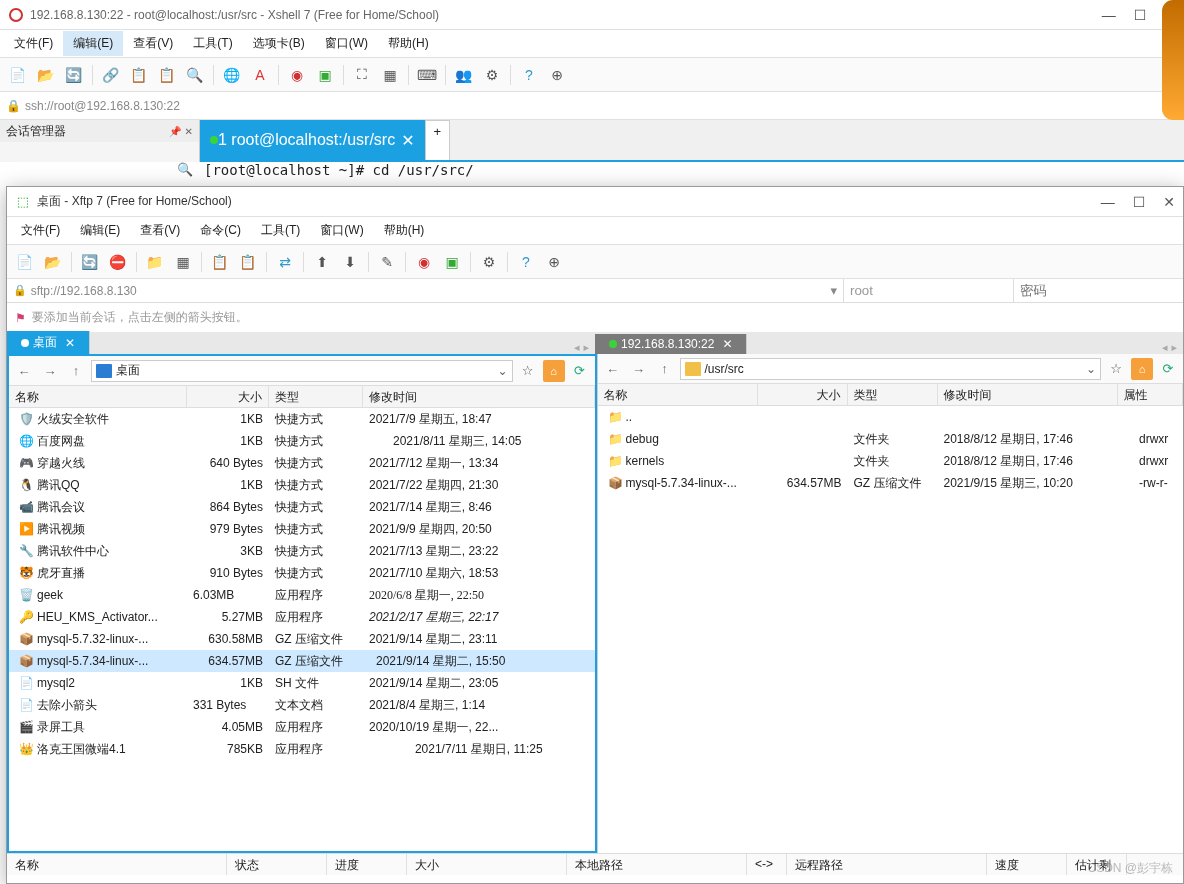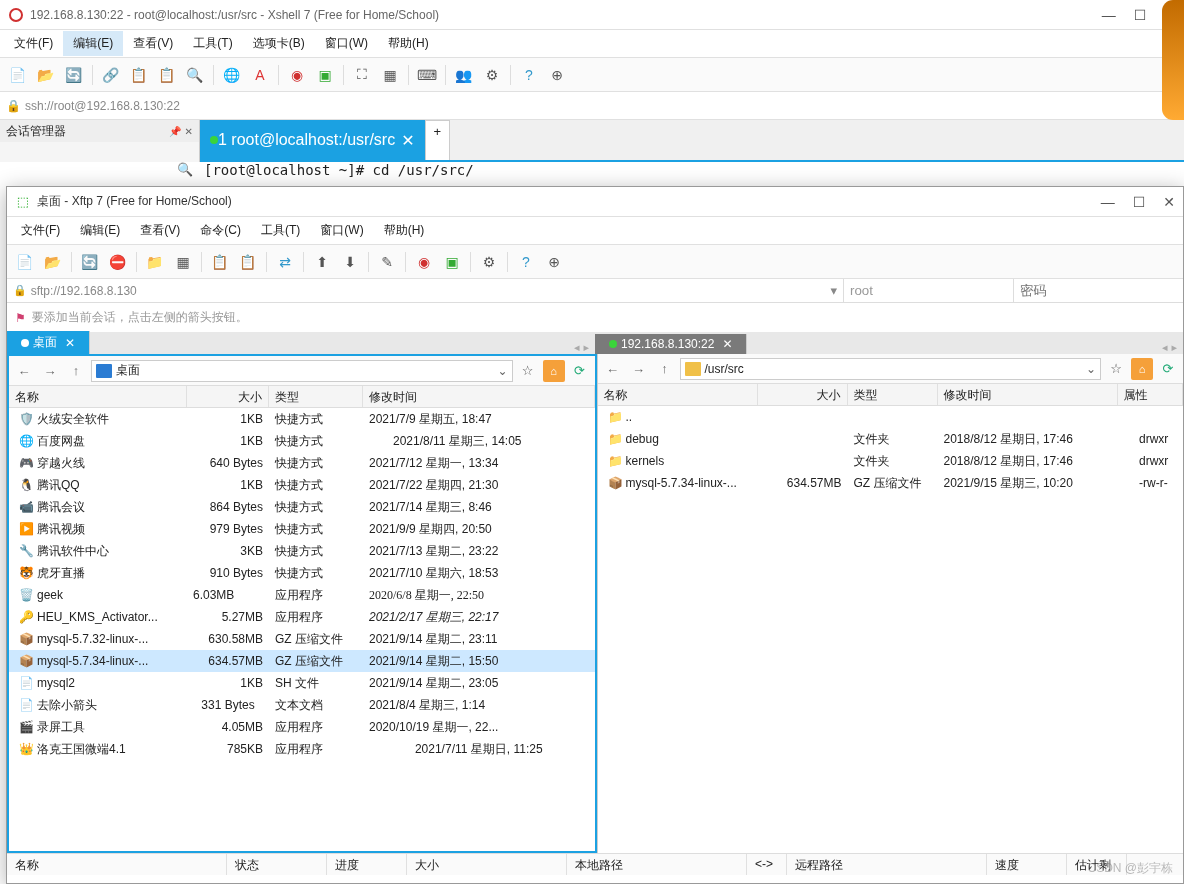--- a/index.html
+++ b/index.html
@@ -341,31 +341,31 @@
           <div class="row">
             <span class="col-name" style="width: 178px;"><span class="ico">📦</span>mysql-5.7.32-linux-...</span>
             <span style="width: 82px; text-align: right;">630.58MB</span>
             <span style="width: 94px;">GZ 压缩文件</span>
             <span style="flex: 1 1 0%;">2021/9/14 星期二, 23:11</span>
           </div>
           <div class="row selected">
             <span class="col-name" style="width: 178px;"><span class="ico">📦</span>mysql-5.7.34-linux-...</span>
             <span style="width: 82px; text-align: right;">634.57MB</span>
             <span style="width: 94px;">GZ 压缩文件</span>
-            <span style="flex: 1 1 0%;">2021/9/14 星期二, 15:50</span>
+            <span style="flex: 1 1 0%; margin-left: 7px;">2021/9/14 星期二, 15:50</span>
           </div>
           <div class="row">
             <span class="col-name" style="width: 178px;"><span class="ico">📄</span>mysql2</span>
             <span style="width: 82px; text-align: right;">1KB</span>
             <span style="width: 94px;">SH 文件</span>
             <span style="flex: 1 1 0%;">2021/9/14 星期二, 23:05</span>
           </div>
           <div class="row">
             <span class="col-name" style="width: 178px;"><span class="ico">📄</span>去除小箭头</span>
-            <span style="width: 82px; text-align: center;">331 Bytes</span>
+            <span style="width: 82px; text-align: left;">331 Bytes</span>
             <span style="width: 94px;">文本文档</span>
             <span style="flex: 1 1 0%;">2021/8/4 星期三, 1:14</span>
           </div>
           <div class="row">
             <span class="col-name" style="width: 178px;"><span class="ico">🎬</span>录屏工具</span>
             <span style="width: 82px; text-align: right;">4.05MB</span>
             <span style="width: 94px;">应用程序</span>
             <span style="flex: 1 1 0%;">2020/10/19 星期一, 22...</span>
           </div>
           <div class="row">

